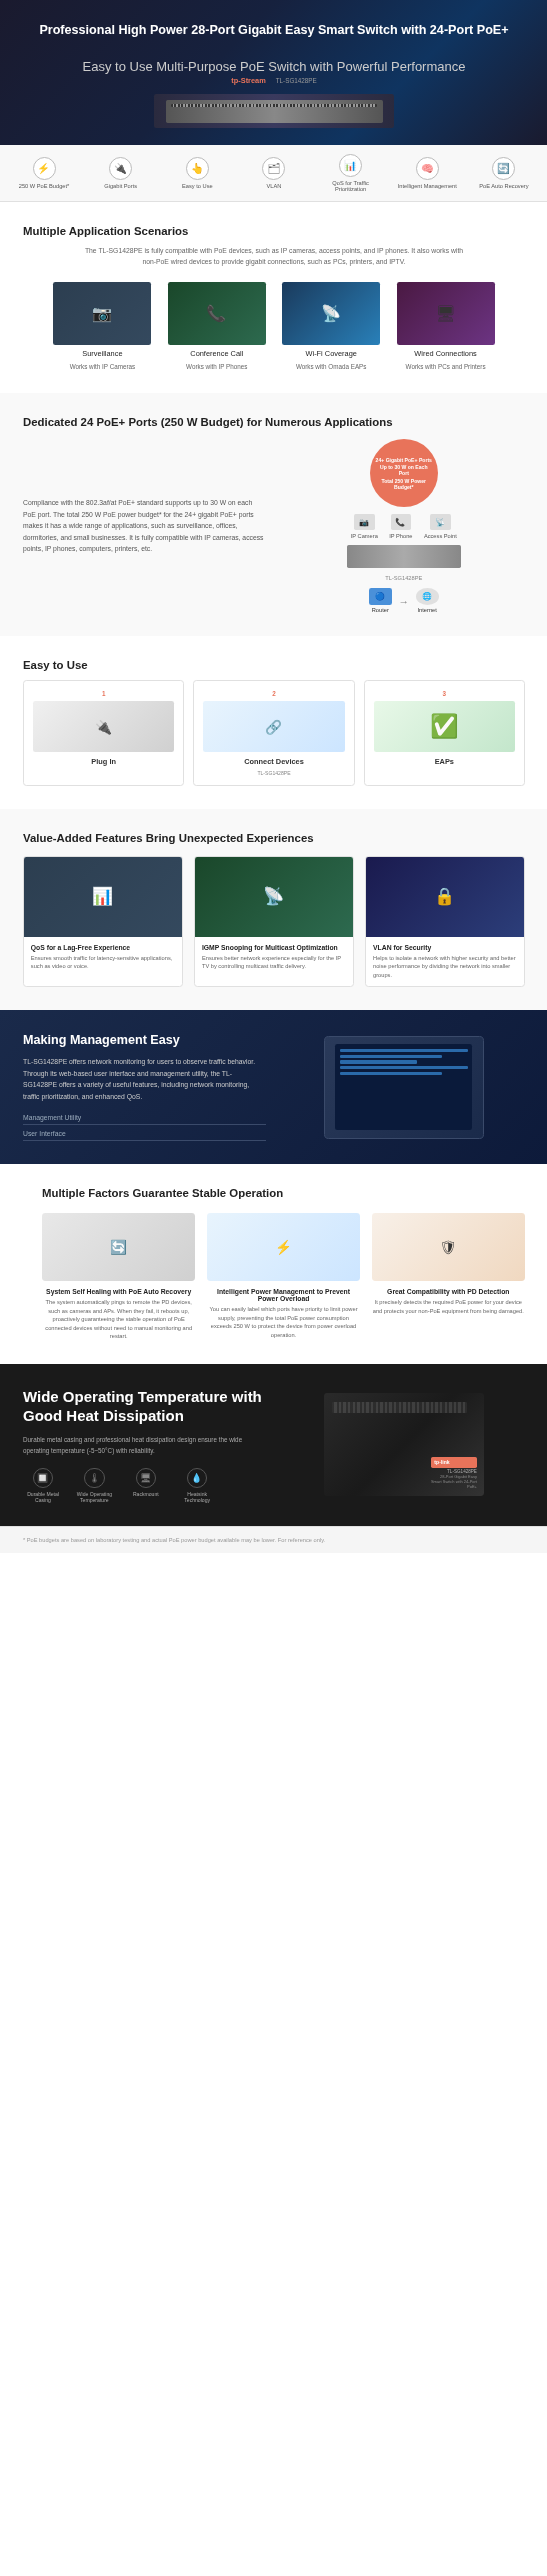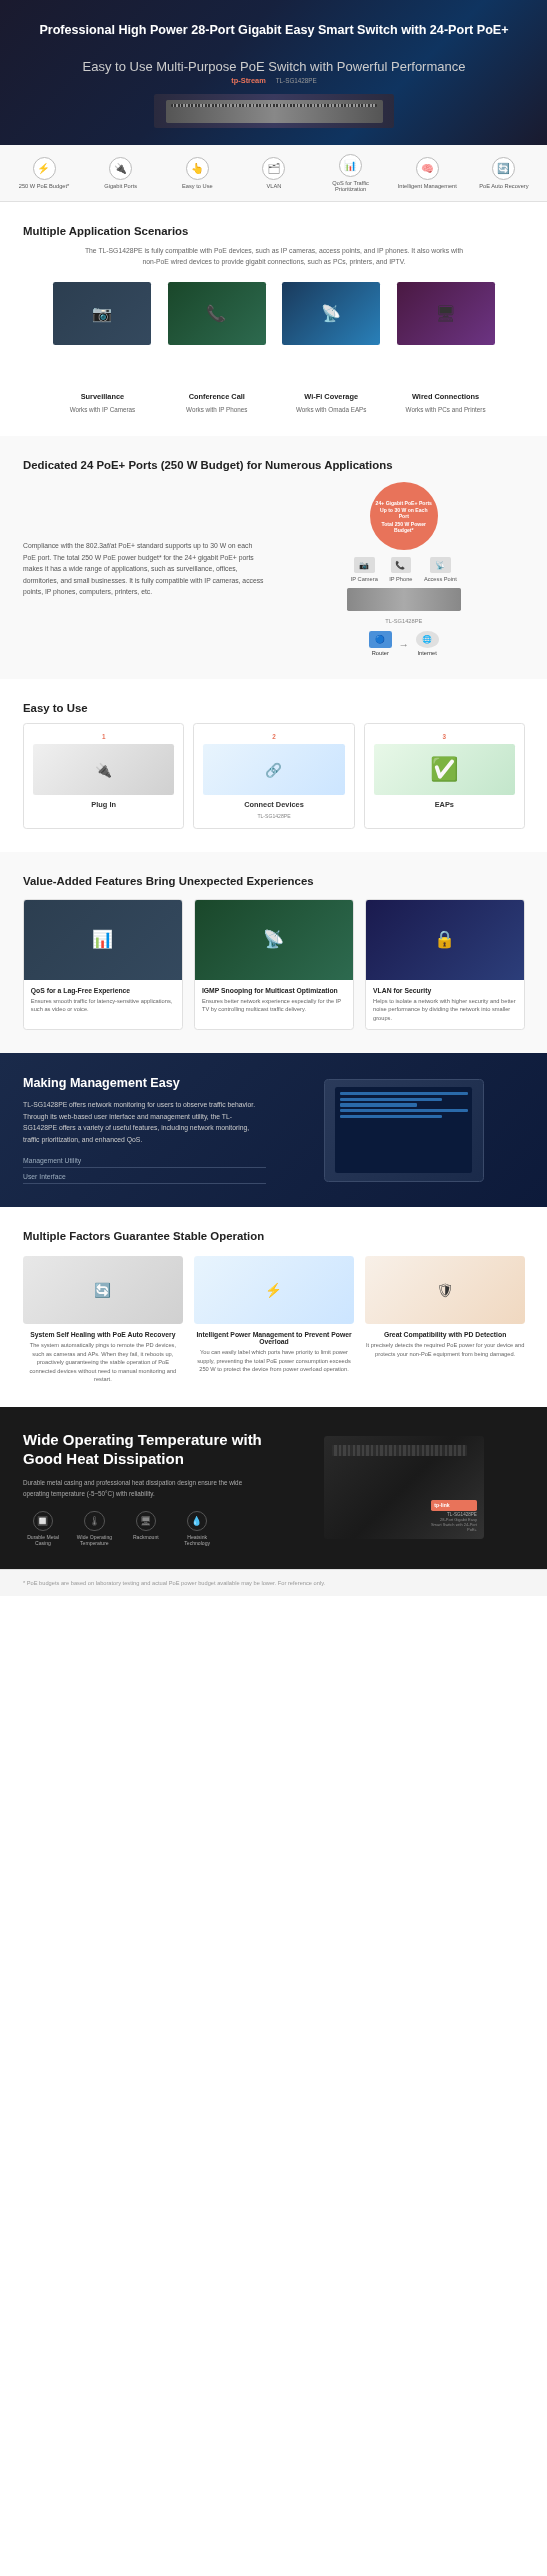--- a/index.html
+++ b/index.html
@@ -25,21 +25,21 @@
     .section-subtitle { text-align: center; font-size: 6.8px; color: #666; margin-bottom: 13.7px; line-height: 1.6; max-width: 388px; margin-left: auto; margin-right: auto; }
 
     
     .scenarios-grid { display: flex; justify-content: center; gap: 11.4px; flex-wrap: wrap; }
     .scenario-item { display: flex; flex-direction: column; align-items: center; gap: 4.6px; width: 103px; }
     .scenario-img { width: 98px; height: 63px; background: #ccc; border-radius: 2.3px; overflow: hidden; display: flex; align-items: center; justify-content: center; font-size: 16px; }
     .scenario-img.surveillance { background: linear-gradient(135deg, #2c3e50, #34495e); }
     .scenario-img.conference { background: linear-gradient(135deg, #1a472a, #2d6a4f); }
     .scenario-img.wifi { background: linear-gradient(135deg, #1a3a5c, #2980b9); }
     .scenario-img.wired { background: linear-gradient(135deg, #4a1942, #6c3483); }
-    .scenario-label { font-weight: bold; font-size: 7.4px; text-align: left; color: #222; margin-top: 43px; }
+    .scenario-label { font-weight: normal; font-size: 7.4px; text-align: left; color: #222; }
     .scenario-desc { font-size: 6.3px; color: #666; text-align: center; }
 
     
     .poe-section { background: #f9f9f9; padding: 23px; }
     .poe-section .section-title { font-size: 11.4px; }
     .poe-content { display: flex; align-items: center; gap: 17px; margin-top: 11.4px; }
     .poe-text { flex: 1; font-size: 6.8px; color: #555; line-height: 1.7; }
     .poe-diagram { flex: 1; display: flex; flex-direction: column; align-items: center; gap: 6.8px; }
     .poe-badge { background: #e8735a; color: #fff; border-radius: 50%; width: 68px; height: 68px; display: flex; flex-direction: column; align-items: center; justify-content: center; font-size: 5.7px; text-align: center; padding: 5.7px; font-weight: bold; }
     .poe-devices { display: flex; gap: 11.4px; align-items: center; }
@@ -84,21 +84,21 @@
     .mgmt-img { flex: 1; display: flex; align-items: center; justify-content: center; }
     .laptop-mock { width: 160px; height: 103px; background: linear-gradient(135deg, #2a3a5a, #1a2a4a); border-radius: 4.6px; display: flex; align-items: center; justify-content: center; border: 1.1px solid #3a4a6a; position: relative; }
     .laptop-screen { width: 137px; height: 86px; background: #0a1a3a; border-radius: 2.3px; overflow: hidden; }
     .screen-content { padding: 4.6px; }
     .screen-bar { height: 3.4px; background: #2a6aaa; border-radius: 1.1px; margin-bottom: 2.3px; }
     .screen-bar.short { width: 60%; }
     .screen-bar.medium { width: 80%; }
     .screen-bar.full { width: 100%; }
 
     
-    .stable-section { padding: 23px; }
+    .stable-section { padding: 23px; margin-left: 19px; }
     .stable-grid { display: flex; gap: 11.4px; justify-content: center; margin-top: 13.7px; }
     .stable-card { flex: 1; text-align: center; }
     .stable-card-img { width: 100%; height: 68px; background: #e8e8e8; border-radius: 3.4px; margin-bottom: 6.8px; display: flex; align-items: center; justify-content: center; font-size: 13.7px; }
     .stable-card-img.self-heal { background: linear-gradient(135deg, #e8e8e8, #d0d0d0); }
     .stable-card-img.power { background: linear-gradient(135deg, #e8f4fd, #cce5ff); }
     .stable-card-img.compat { background: linear-gradient(135deg, #f8f0e8, #f0d8c0); }
     .stable-card-title { font-size: 6.8px; font-weight: bold; margin-bottom: 3.4px; color: #222; }
     .stable-card-desc { font-size: 5.7px; color: #666; line-height: 1.5; }
 
     

